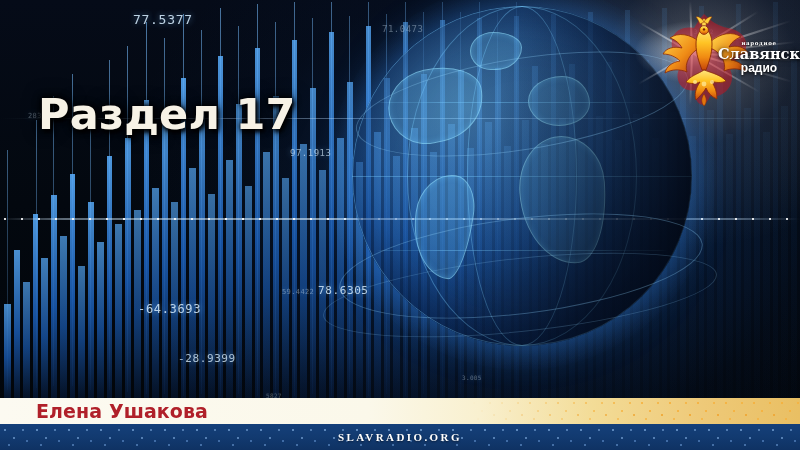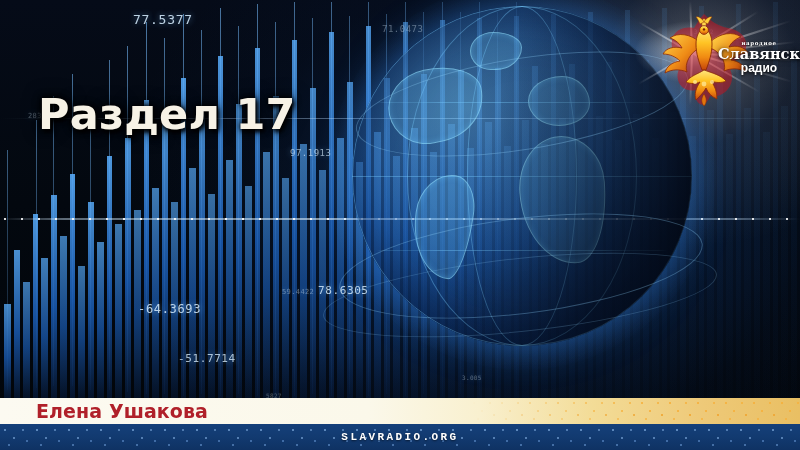--- a/index.html
+++ b/index.html
@@ -203,21 +203,21 @@
     background-image:
       radial-gradient(2.2px 2.2px at 5px 6px, rgba(150,195,245,.55) 50%, transparent 52%),
       radial-gradient(2.2px 2.2px at 14px 14px, rgba(150,195,245,.5) 50%, transparent 52%),
       radial-gradient(2.2px 2.2px at 23px 6px, rgba(150,195,245,.45) 50%, transparent 52%),
       radial-gradient(2.6px 2.6px at 9px 21px, rgba(130,180,240,.45) 50%, transparent 52%),
       radial-gradient(3px 3px at 27px 17px, rgba(120,170,235,.45) 50%, transparent 52%);
     background-size:32px 26px;
   }
   .footbar-label{
     position:relative; z-index:2;
-    font-family:Liberation Mono, monospace;
+    font-family:Liberation Serif, serif;
     font-weight:700; font-size:11px;
     color:#ffffff; letter-spacing:.22em;
     text-shadow:0 1px 2px rgba(0,0,0,.55);
   }
 </style>
 </head>
 <body>
 
 <div id="stage">
 
@@ -371,21 +371,21 @@
   </div>
 
   <div id="readouts">
       <div class="num" style="left: 133px; top: 12px; font-size: 13px; opacity: 0.95;">77.5377</div>
       <div class="num" style="left: 382px; top: 24px; font-size: 9px; opacity: 0.42;">71.0473</div>
       <div class="num" style="left: 28px; top: 112px; font-size: 7px; opacity: 0.38;">283</div>
       <div class="num" style="left: 290px; top: 148px; font-size: 9px; opacity: 0.72;">97.1913</div>
       <div class="num" style="left: 138px; top: 302px; font-size: 12px; opacity: 0.92;">-64.3693</div>
       <div class="num" style="left: 282px; top: 288px; font-size: 7px; opacity: 0.45;">59.4422</div>
       <div class="num" style="left: 318px; top: 284px; font-size: 11px; opacity: 0.9;">78.6305</div>
-      <div class="num" style="left: 178px; top: 352px; font-size: 11px; opacity: 0.85;">-51.7714</div>
+      <div class="num" style="left: 178px; top: 352px; font-size: 11px; opacity: 0.85;">-28.9399</div>
       <div class="num" style="left: 462px; top: 374px; font-size: 6px; opacity: 0.4;">3.005</div>
       <div class="num" style="left: 266px; top: 392px; font-size: 6px; opacity: 0.35;">5827</div>
       <div class="num" style="left: 694px; top: 28px; font-size: 6px; opacity: 0.3;">34.02</div>
     </div>
 
   <div class="title">
     <span class="ln">Раздел 17</span>
   </div>
 
   <div class="logo">

